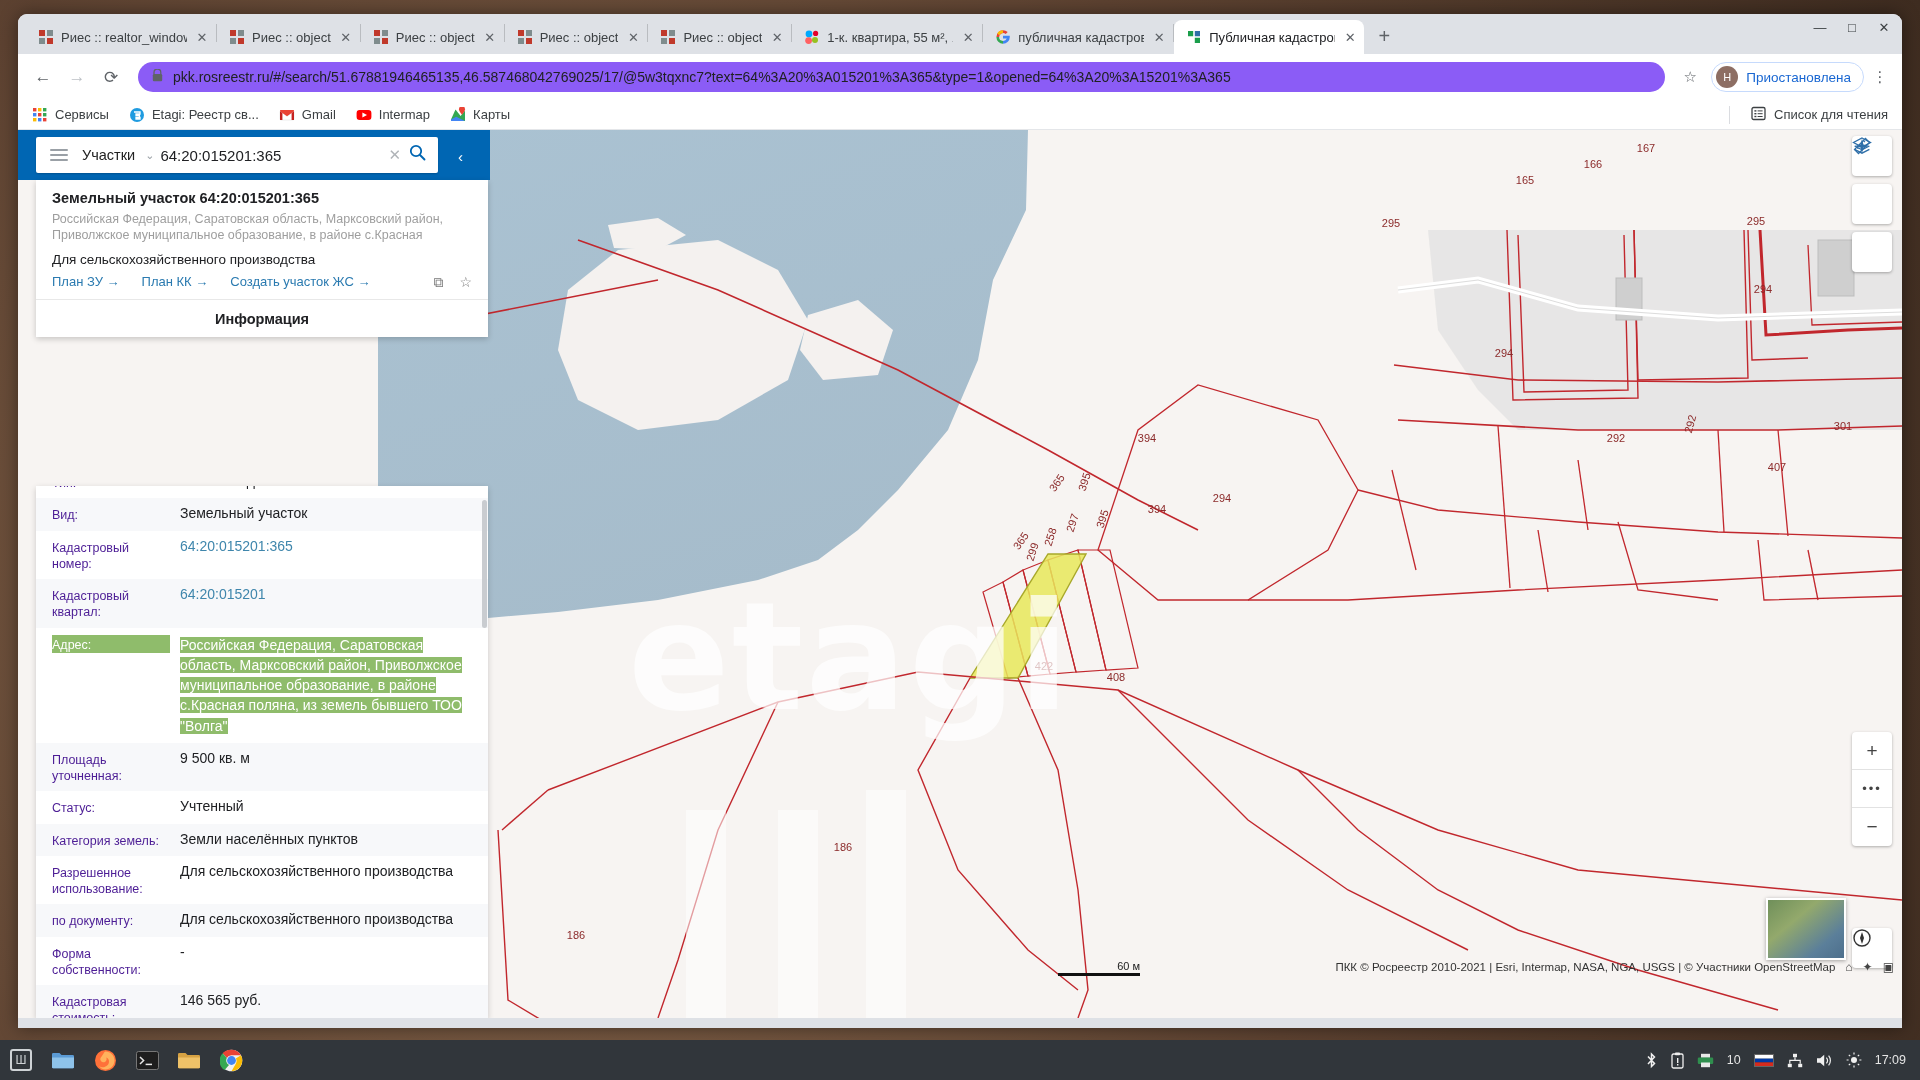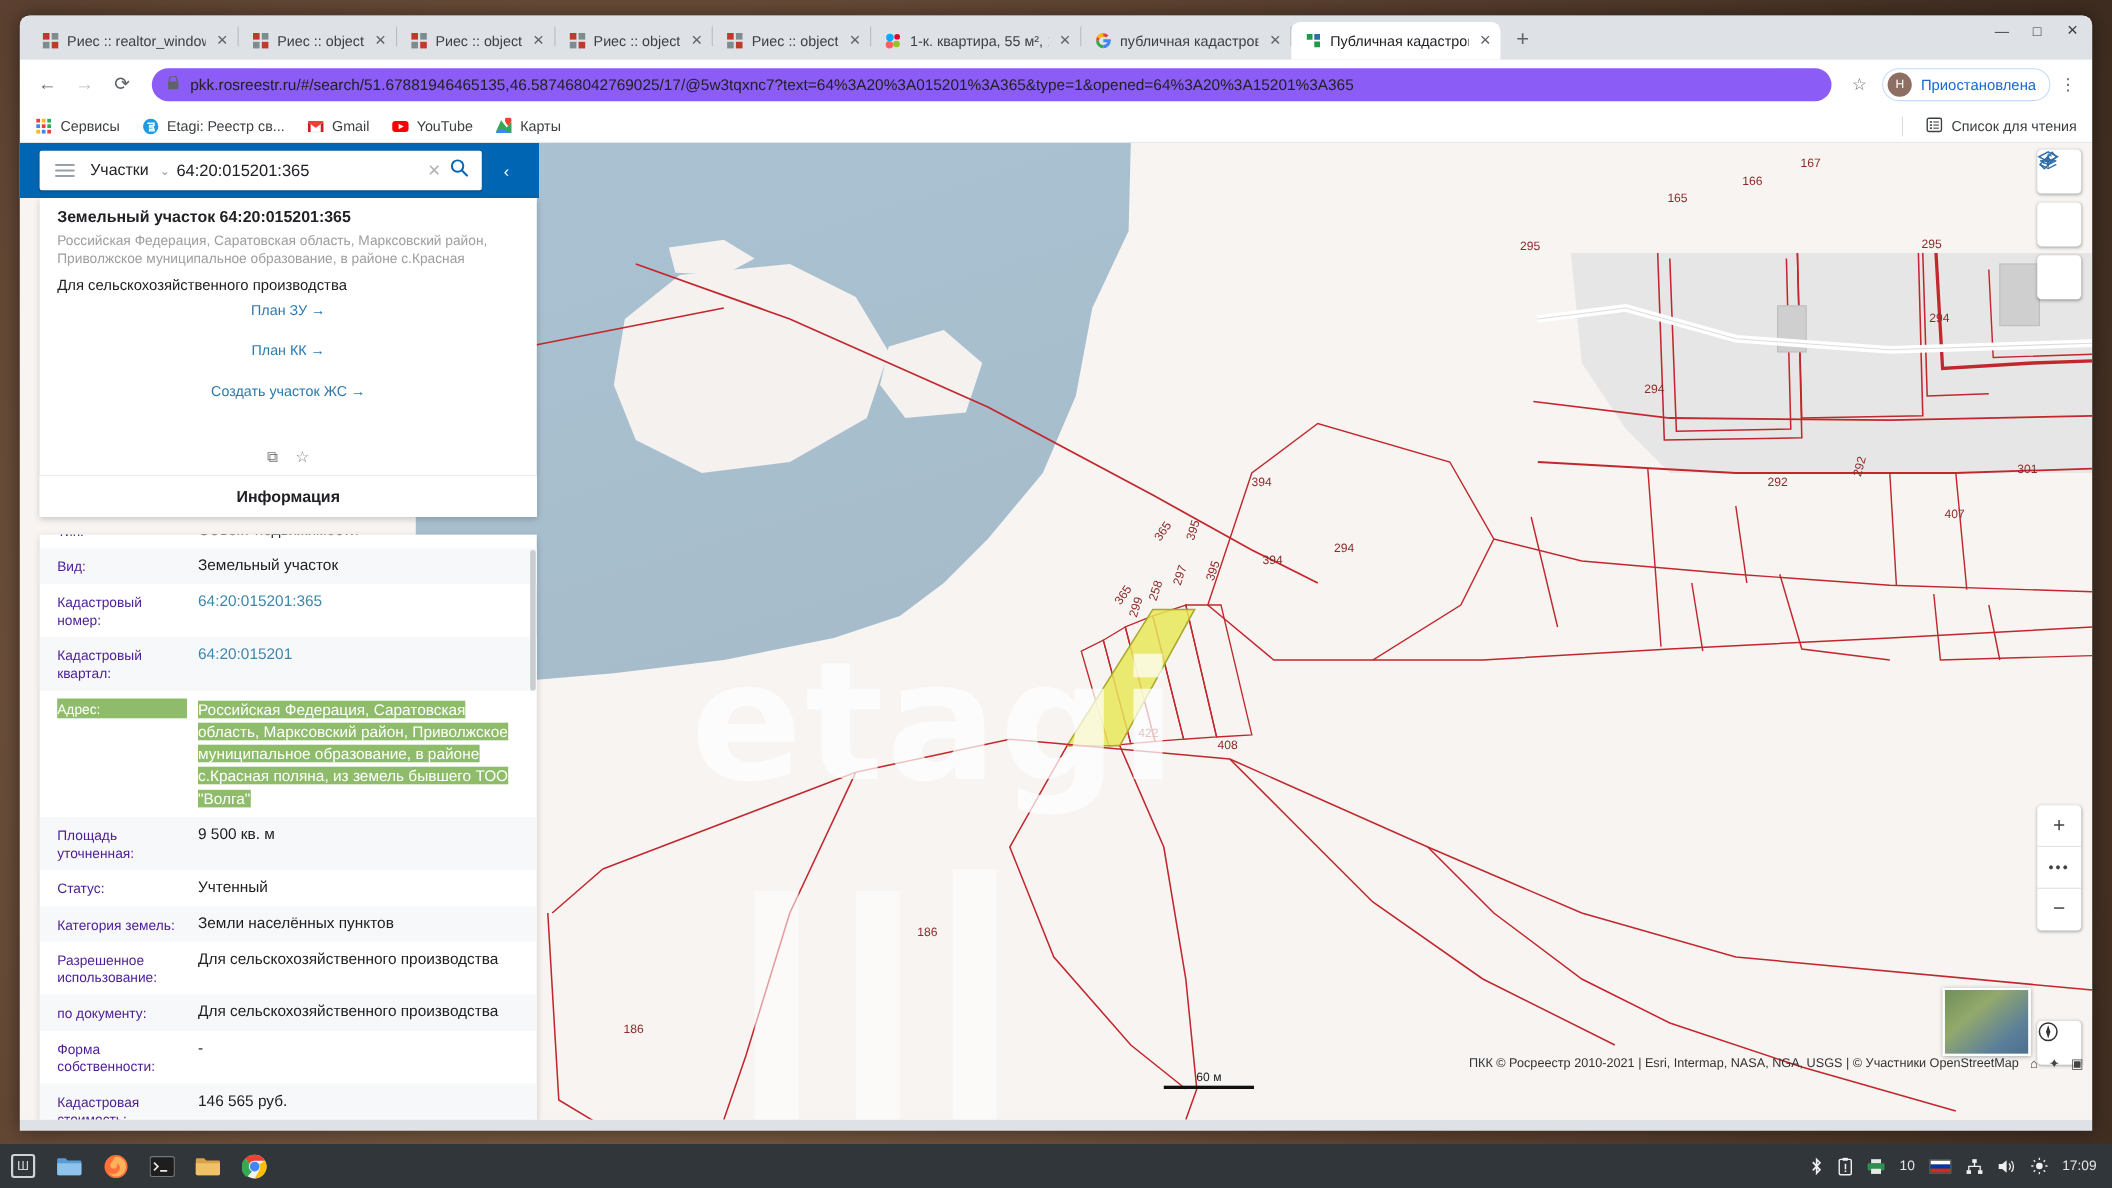--- a/index.html
+++ b/index.html
@@ -123,21 +123,21 @@
     border:2px solid #fff; box-shadow:0 1px 4px rgba(0,0,0,.35);
     background:linear-gradient(140deg,#6f8f5a 0%,#93a96c 35%,#5b7f9a 75%,#4d6f8c 100%);
   }
   .locate {
     position:absolute; right:10px; bottom:50px; width:40px; height:40px; background:#fff;
     border-radius:4px; box-shadow:0 1px 3px rgba(0,0,0,.3);
     display:flex; align-items:center; justify-content:center; color:#333;
   }
 
   
-  .scalebar { position:absolute; left:1040px; bottom:28px; width:82px; text-align:center; }
+  .scalebar { position:absolute; left:1040px; bottom:42px; width:82px; text-align:right; }
   .scalebar .sb-text { font-size:11px; color:#222; margin-bottom:1px; }
   .scalebar .sb-line { height:3px; background:#111; }
   .attribution {
     position:absolute; right:8px; bottom:44px; font-size:11.5px; color:#333;
     display:flex; align-items:center; gap:10px;
   }
   .attr-ico { font-size:12px; color:#444; }
 
   
   .searchwrap {
@@ -162,21 +162,21 @@
 
   .result-card {
     position:absolute; left:18px; top:50px; width:452px; background:#fff;
     pointer-events:auto; box-shadow:0 2px 6px rgba(0,0,0,.2);
   }
   .rc-pad { padding:10px 16px 8px 16px; }
   .rc-title { font-size:14.5px; font-weight:700; color:#202124; }
   .rc-addr { font-size:12.5px; color:#9e9e9e; line-height:1.25; margin-top:6px;
              max-height:32px; overflow:hidden; }
   .rc-use { font-size:13.5px; color:#202124; margin-top:8px; }
-  .rc-links { display:flex; align-items:center; gap:22px; margin-top:7px; font-size:13px; color:#2a7ab0;flex-direction:column; }
+  .rc-links { display:flex; align-items:flex-start; gap:22px; margin-top:7px; font-size:13px; color:#2a7ab0; }
   .rc-links .spacer { flex:1; }
   .rc-icons { display:flex; gap:16px; color:#7a7a7a; font-size:14px; }
 
   .tabs {
     display:flex; border-top:1px solid #e8e8e8; background:#eef2f6;
   }
   .tabs .t {
     flex:1; text-align:center; padding:11px 0 10px; font-size:14.5px; color:#9fb0bd;
   }
   .tabs .t.active { background:#fff; color:#202124; font-weight:700; }
@@ -394,21 +394,21 @@
             </span>
             <span>Gmail</span>
           </div>
           <div class="bm">
             <span style="display: flex;">
               <svg viewBox="0 0 16 16" class="bm-ico">
                 <rect x="0.6" y="3" width="14.8" height="10" rx="3" fill="#ff0000"></rect>
                 <path d="M6.4 5.6 11 8l-4.6 2.4Z" fill="#fff"></path>
               </svg>
             </span>
-            <span>YouTube</span>
+            <span>Intermap</span>
           </div>
           <div class="bm">
             <span style="display: flex;">
               <svg viewBox="0 0 16 16" class="bm-ico">
                 <path d="M1 12.5 5.5 2.4 10.6 9 15 3.6V14H1Z" fill="#34a853"></path>
                 <path d="M1 12.5 6.2 9.8 15 14H1Z" fill="#4285f4"></path>
                 <path d="M9 2.2a3 3 0 0 1 6 0c0 2.3-3 5.4-3 5.4S9 4.5 9 2.2Z" fill="#ea4335"></path>
               </svg>
             </span>
             <span>Карты</span>

